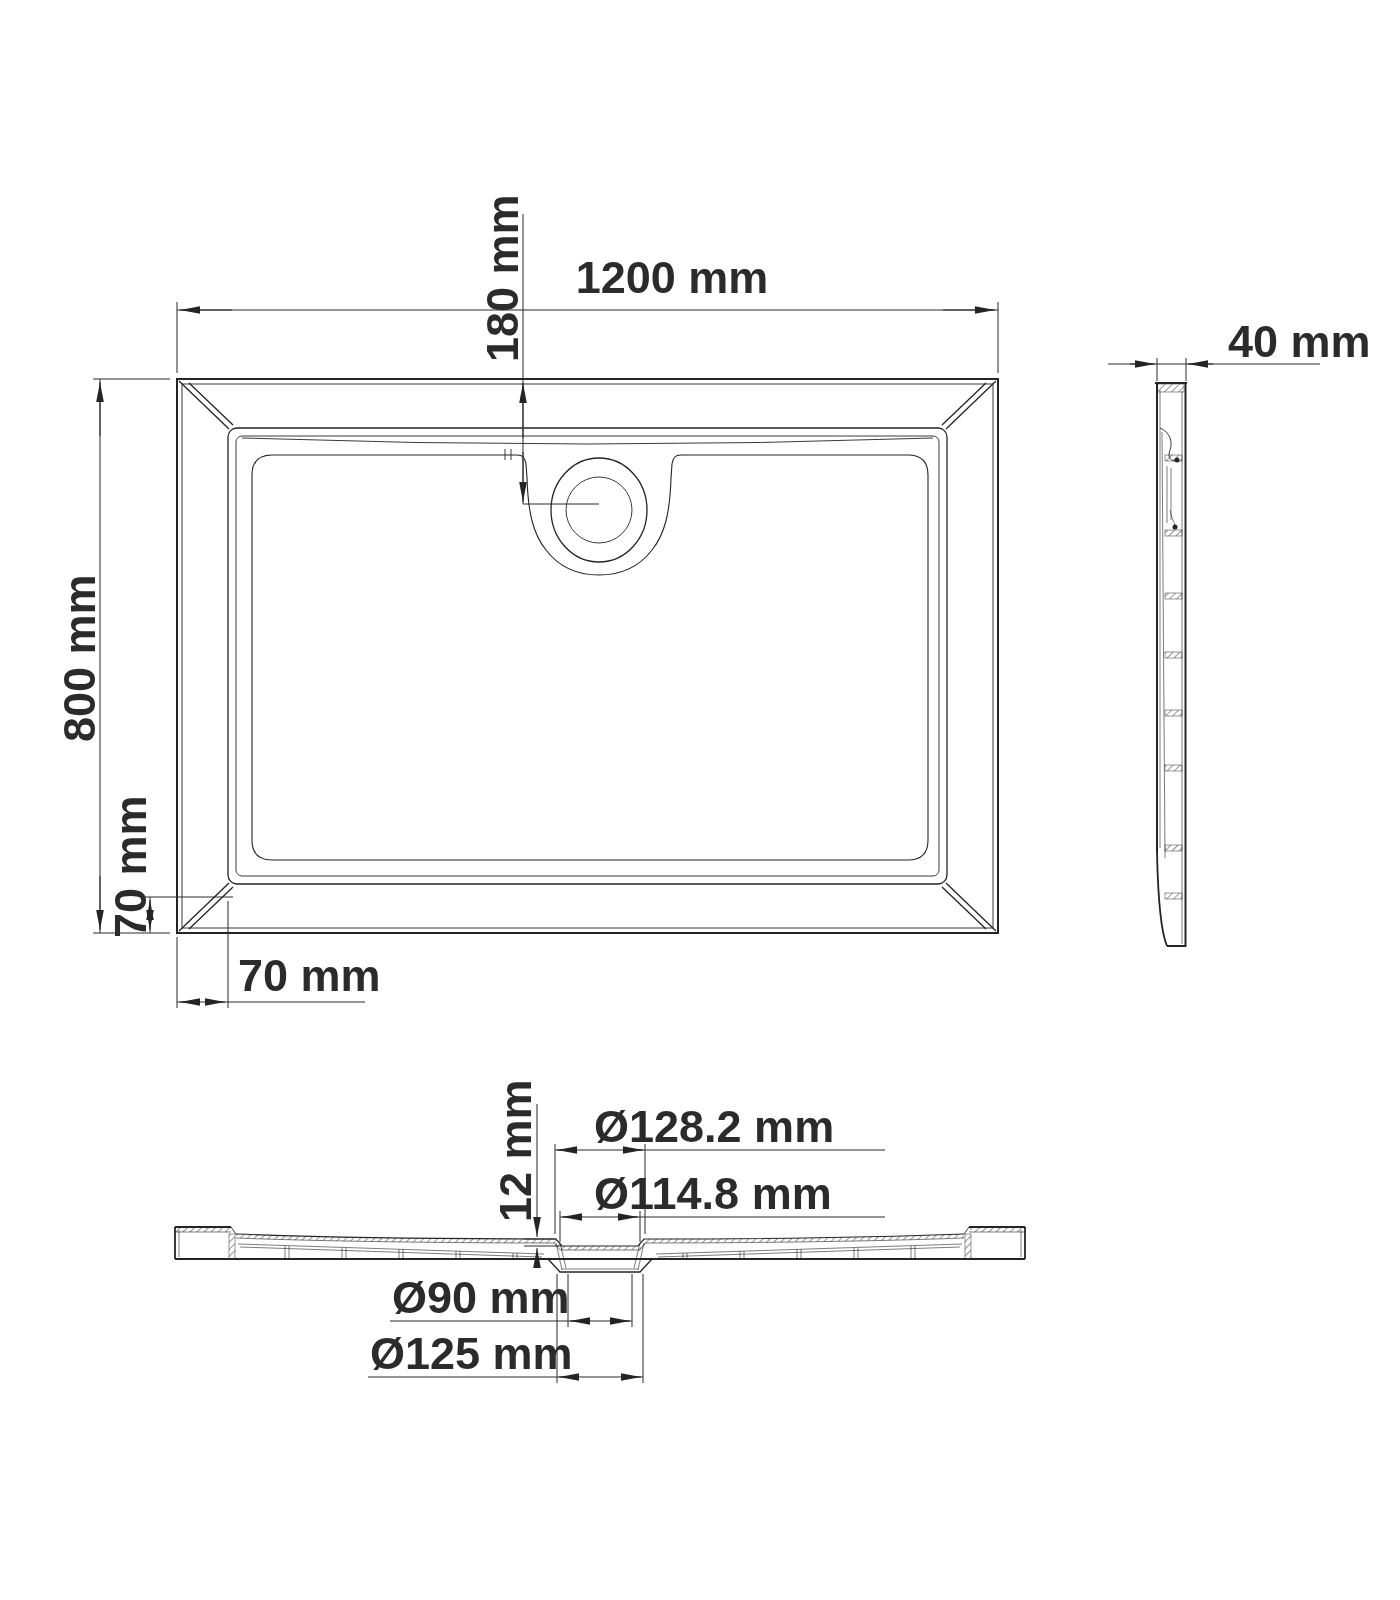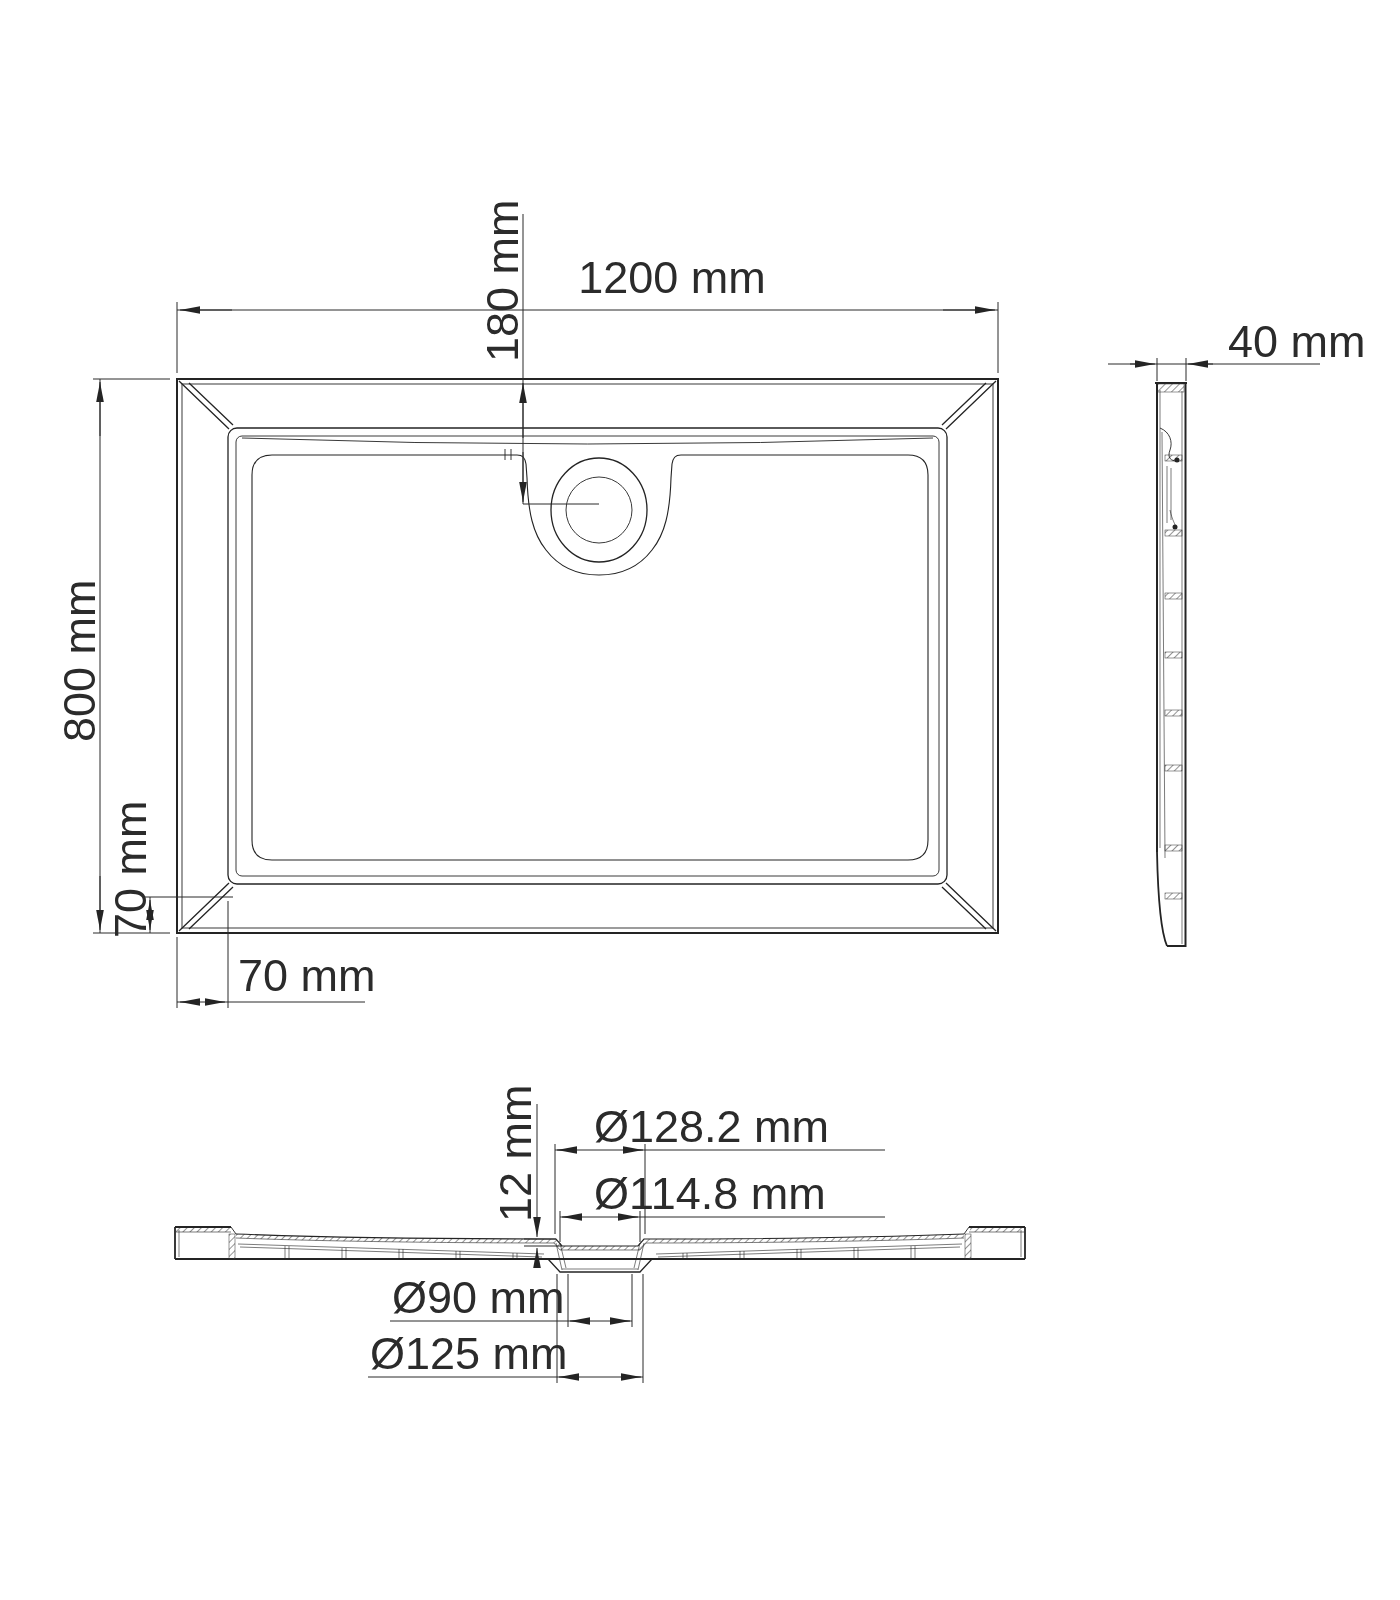--- a/index.html
+++ b/index.html
@@ -1,16 +1,16 @@
 <!DOCTYPE html>
 <html><head>
 <meta charset="utf-8">
 <style>
   html,body{margin:0;padding:0;background:#ffffff;}
-  .stage{width:1400px;height:1556px;position:relative;background:#fff;}
+  .stage{width:1400px;height:1556px;position:relative;background:#fff;font-weight:bold;}
   svg{display:block;}
   text{font-family:"Liberation Sans","DejaVu Sans",sans-serif;fill:#2b2b2b;}
   .dim-label{font-size:45px;}
   .ln{stroke:#242424;fill:none;}
   .thick{stroke-width:2;}
   .med{stroke-width:1.3;}
   .thin{stroke-width:0.9;}
   .hair{stroke-width:0.6;}
   .dimln{stroke:#2a2a2a;stroke-width:1;fill:none;}
 </style>

